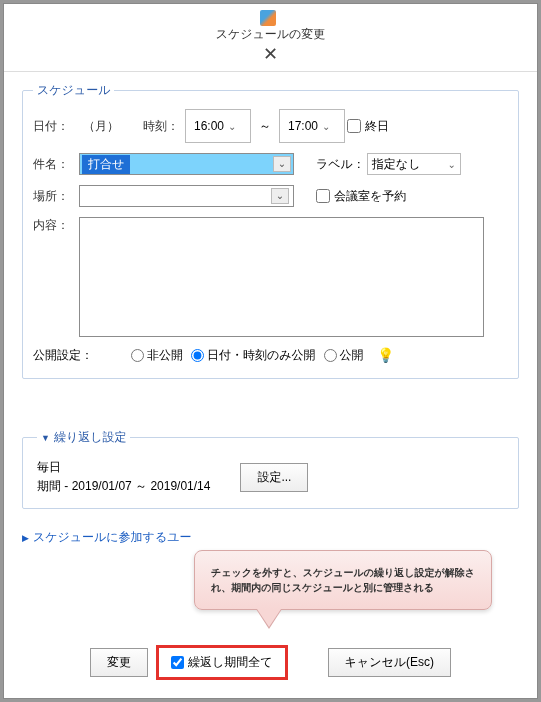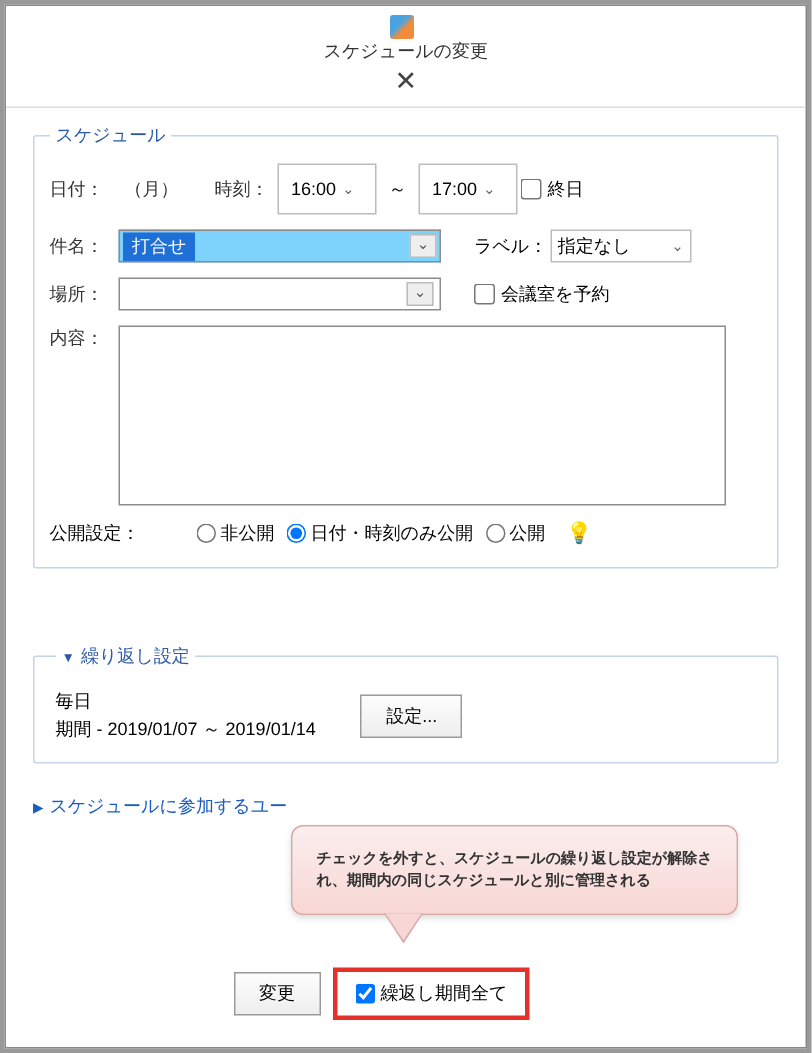--- a/index.html
+++ b/index.html
@@ -376,15 +376,16 @@
 
     <div class="btn-row">
       <button class="btn">変更</button>
       <div class="highlight-box">
         <label class="chk-repeat">
           <input type="checkbox" checked="" style="">
           <span>繰返し期間全て</span>
         </label>
       </div>
       <span style="width:24px"></span>
+      <button class="btn">キャンセル(Esc)</button>
     </div>
   </div>
 </div>
 
 </body></html>

